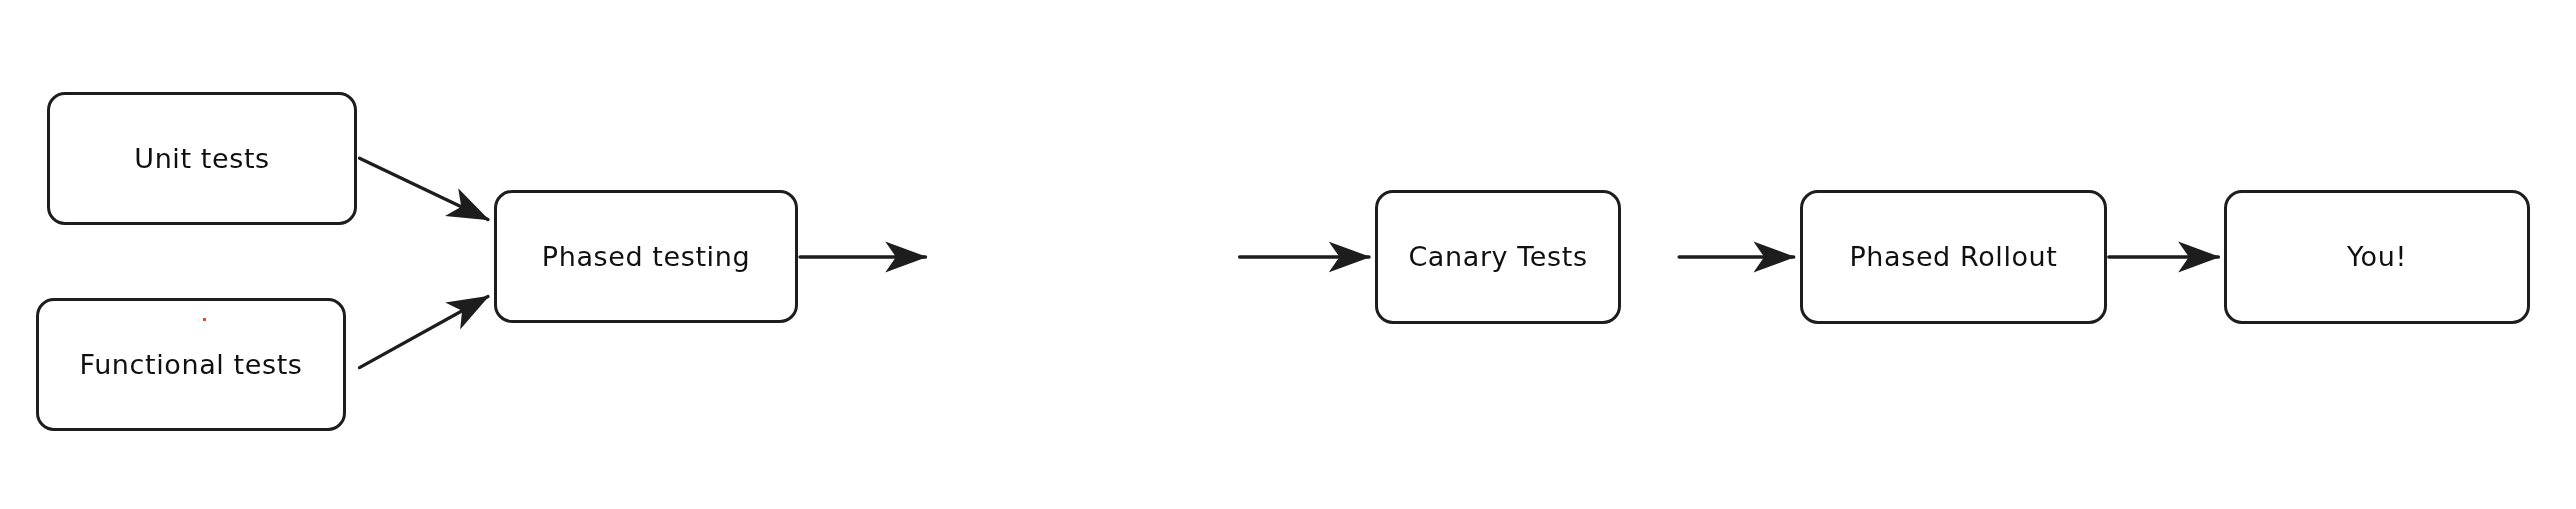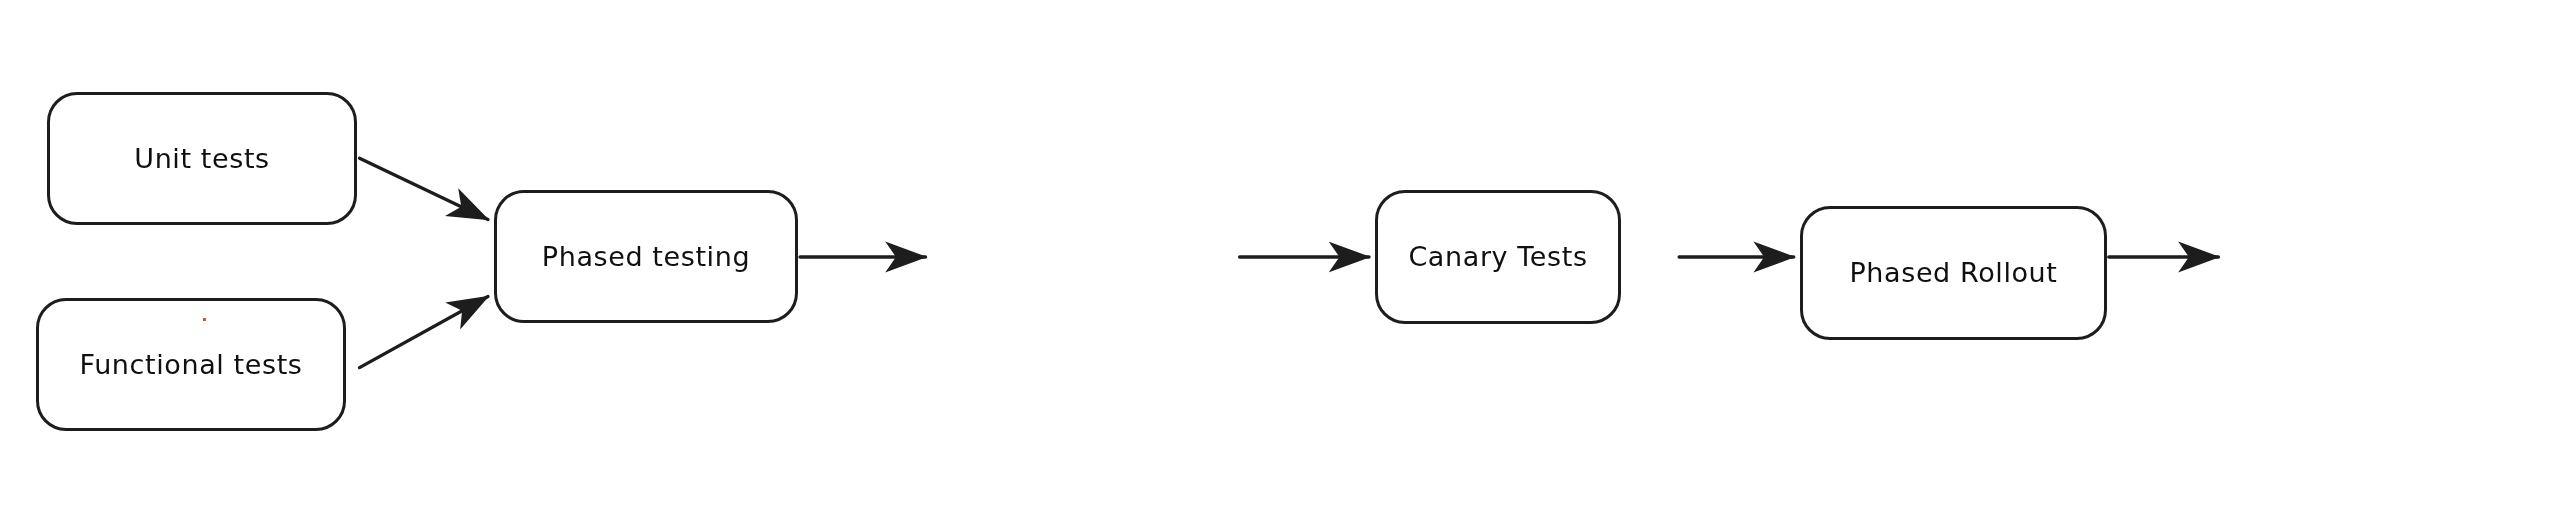--- a/index.html
+++ b/index.html
@@ -21,21 +21,21 @@
     left: 0;
     top: 0;
     width: 2576px;
     height: 510px;
     pointer-events: none;
   }
   .node {
     position: absolute;
     box-sizing: border-box;
     border: 3.2px solid #1d1d1d;
-    border-radius: 30px;
+    border-radius: 18px;
     background: #ffffff;
     display: flex;
     align-items: center;
     justify-content: center;
     text-align: center;
     color: #101010;
     z-index: 2;
   }
   .node-label {
     font-size: 27px;
@@ -89,21 +89,24 @@
 
   <div class="node" style="left: 494px; top: 190px; width: 304px; height: 133px; border-color: rgb(29, 29, 29); color: rgb(16, 16, 16);">
     <span class="node-label">Phased testing</span>
   </div>
 
 
   <div class="node" style="left: 1375px; top: 190px; width: 246px; height: 134px; border-color: rgb(29, 29, 29); color: rgb(16, 16, 16);">
     <span class="node-label">Canary Tests</span>
   </div>
 
-  <div class="node" style="left: 1800px; top: 190px; width: 307px; height: 134px; border-color: rgb(29, 29, 29); color: rgb(16, 16, 16); margin-top: 16px;">
+  <div class="node" style="left: 1800px; top: 190px; width: 307px; height: 134px; border-color: rgb(29, 29, 29); color: rgb(16, 16, 16);">
     <span class="node-label">Phased Rollout</span>
   </div>
 
+  <div class="node" style="left: 2224px; top: 190px; width: 306px; height: 134px; border-color: rgb(29, 29, 29); color: rgb(16, 16, 16);">
+    <span class="node-label">You!</span>
+  </div>
 
   <div class="speck" style="left:203px; top:318px;"></div>
 
 </div>
 
 
 </body></html>

